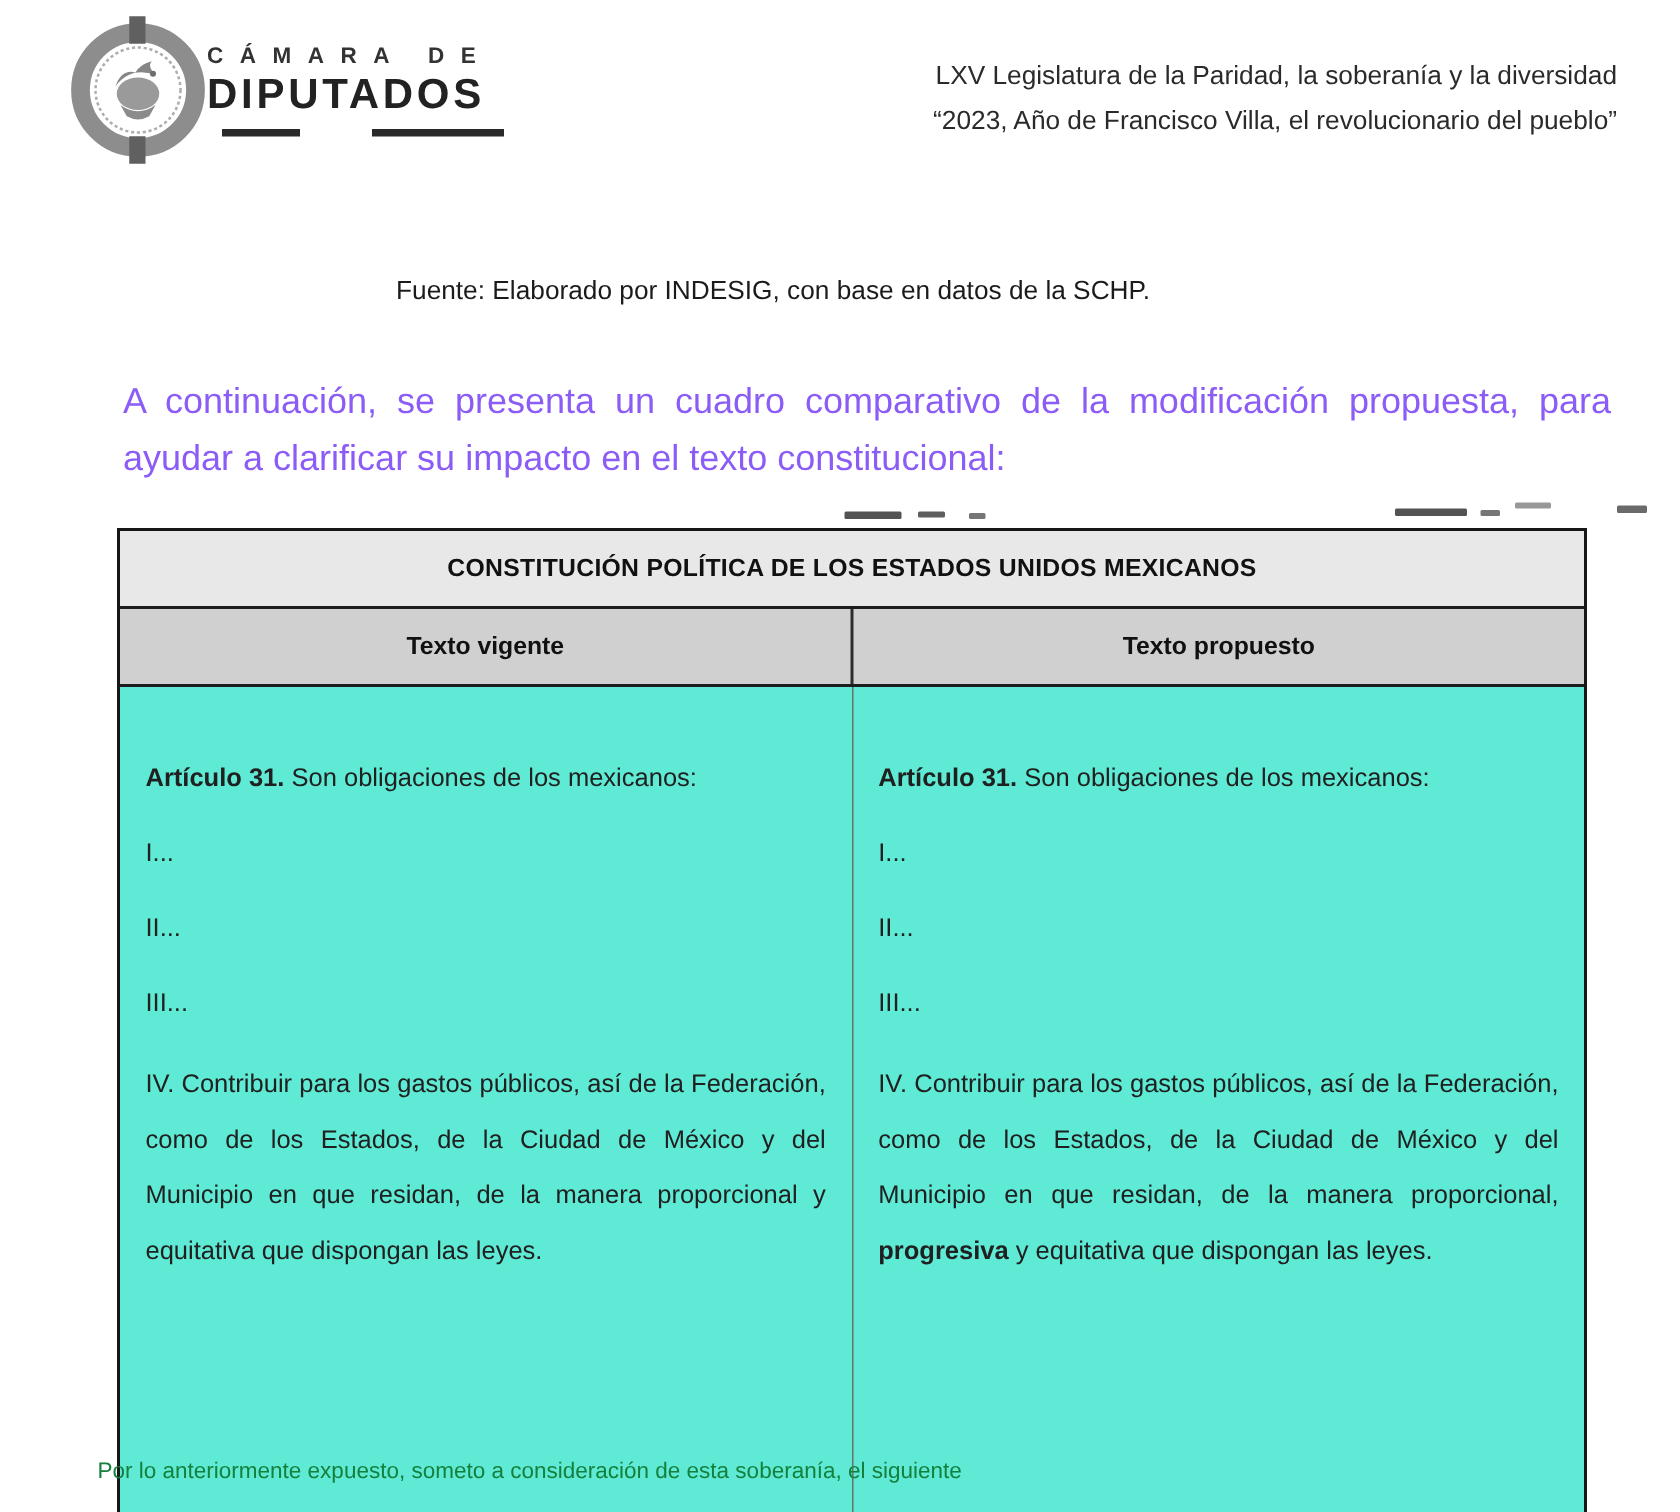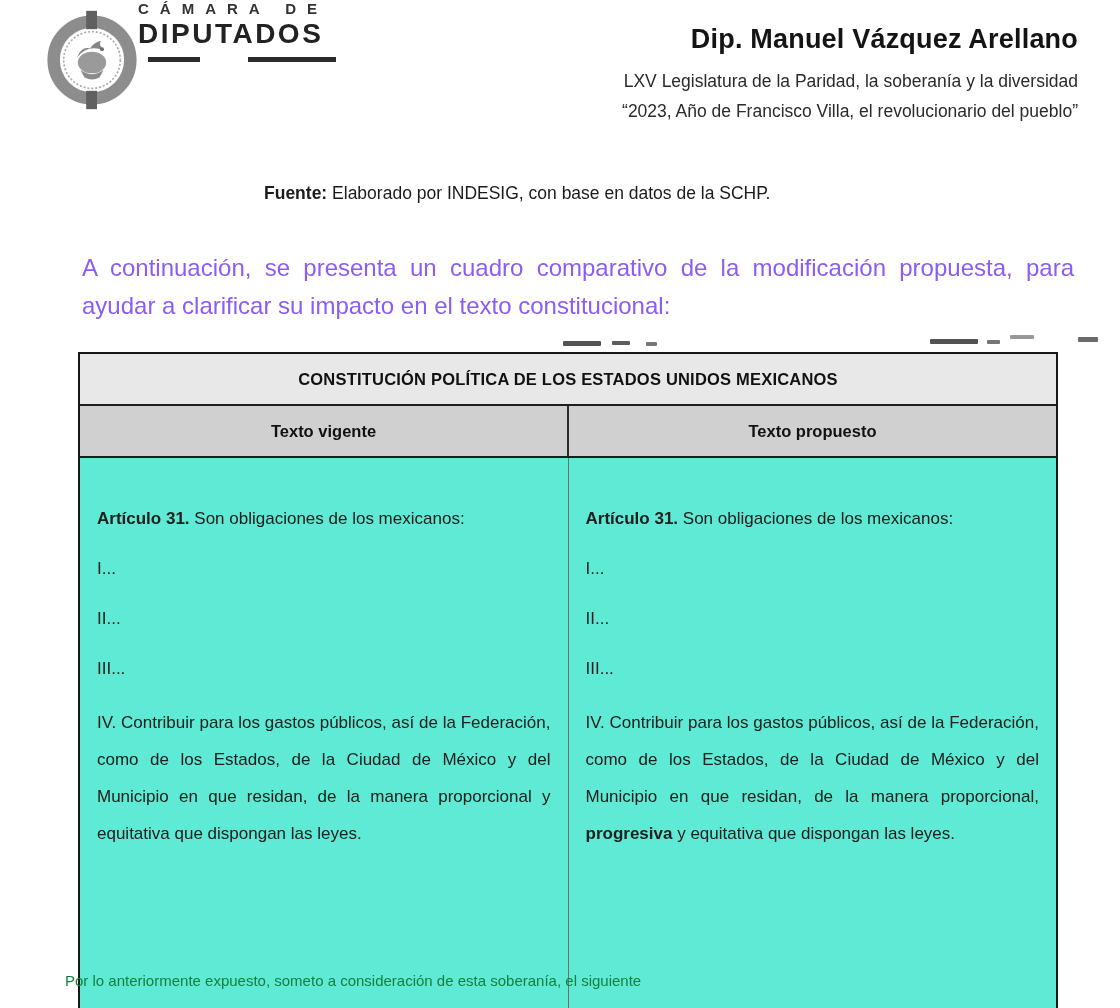--- a/index.html
+++ b/index.html
@@ -11,21 +11,21 @@
     color: #1b1b1b;
     position: relative;
     overflow: hidden;
   }
 
   
   .seal {
     position: absolute; left: 42px; top: 8px;
     width: 100px; height: 104px;
   }
-  .logo-text { position: absolute; left: 138px; top: 0; width: 250px; }
+  .logo-text { position: absolute; left: 138px; top: 29px; width: 250px; }
   .logo-line1 {
     font-size: 15px; font-weight: bold; letter-spacing: 11px;
     color: #333; white-space: nowrap;
   }
   .logo-line2 {
     font-size: 28px; font-weight: 800; letter-spacing: 2.5px;
     color: #222; margin-top: 1px; white-space: nowrap;
   }
   .logo-bars { display: flex; margin: 7px 0 4px 10px; width: 188px; }
   .logo-bars .bar { height: 5px; background: #2b2b2b; }
@@ -34,21 +34,21 @@
   .logo-line3 { font-size: 19px; color: #222; margin-left: 10px; white-space: nowrap; letter-spacing: 1.5px; }
   .logo-line3 .lxv { font-weight: 800; margin-right: 7px; }
 
   .header-right { position: absolute; right: 42px; top: 24px; text-align: right; }
   .deputy-name { font-size: 27px; font-weight: 800; color: #141414; letter-spacing: 0.2px; }
   .subtitle { font-size: 17.5px; color: #2a2a2a; margin-top: 9px; }
   .subtitle.first { margin-top: 16px; }
 
   
   .source-note { position: absolute; left: 264px; top: 183px; font-size: 17.5px; }
-  .source-note b { font-weight: 700; }
+  .source-note b { font-weight: 400; }
 
   
   .intro { position: absolute; left: 65px; top: 249px; width: 992px; font-size: 24px; line-height: 38px; color: #8b5cf6; margin-left: 17px; }
   .intro .l1 { display: block; text-align: justify; text-align-last: justify; }
   .intro .l2 { display: block; }
 
   
   .ctable {
     position: absolute; left: 78px; top: 352px; width: 980px;
     border: 2.5px solid #161616;
@@ -103,21 +103,20 @@
   <div class="logo-text">
     <div class="logo-line1">CÁMARA DE</div>
     <div class="logo-line2">DIPUTADOS</div>
     <div class="logo-bars">
       <span class="bar bar-left"></span>
       <span class="bar bar-right"></span>
     </div>
   </div>
 
   <div class="header-right">
-    <div class="deputy-name">Dip. Manuel Vázquez Arellano</div>
     <div class="subtitle first">LXV Legislatura de la Paridad, la soberanía y la diversidad</div>
     <div class="subtitle">“2023, Año de Francisco Villa, el revolucionario del pueblo”</div>
   </div>
 
   <div class="source-note">
     <b>Fuente:</b>
     <span>Elaborado por INDESIG, con base en datos de la SCHP.</span>
   </div>
 
   <div class="intro">

